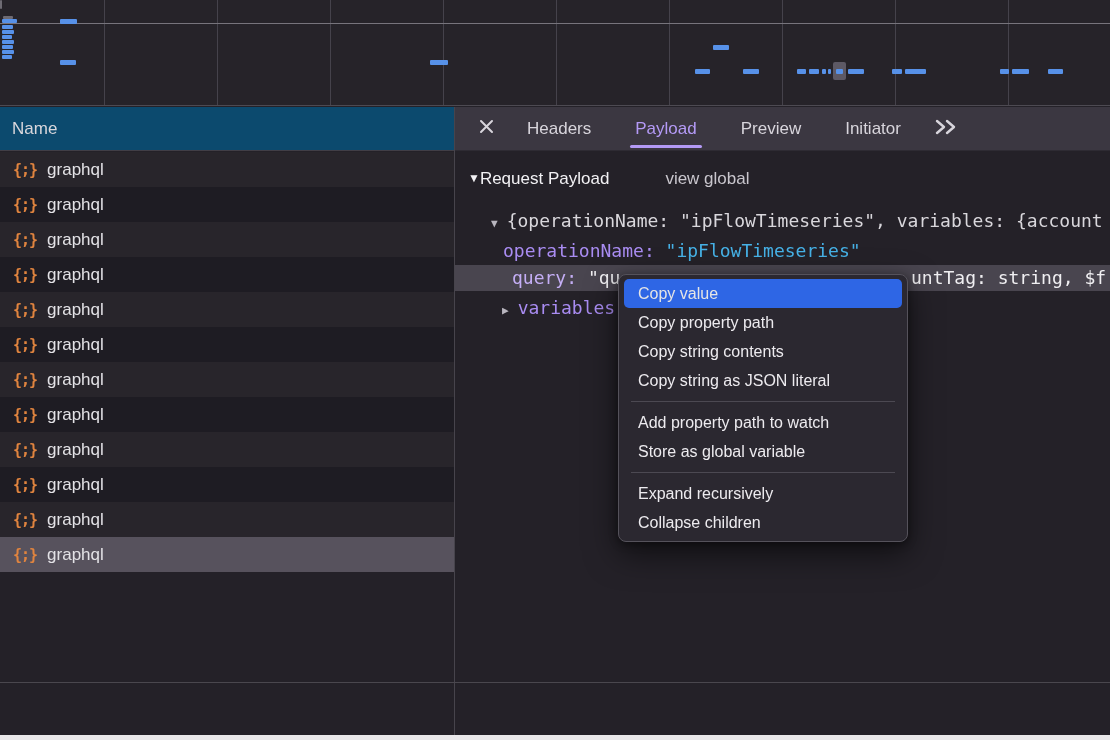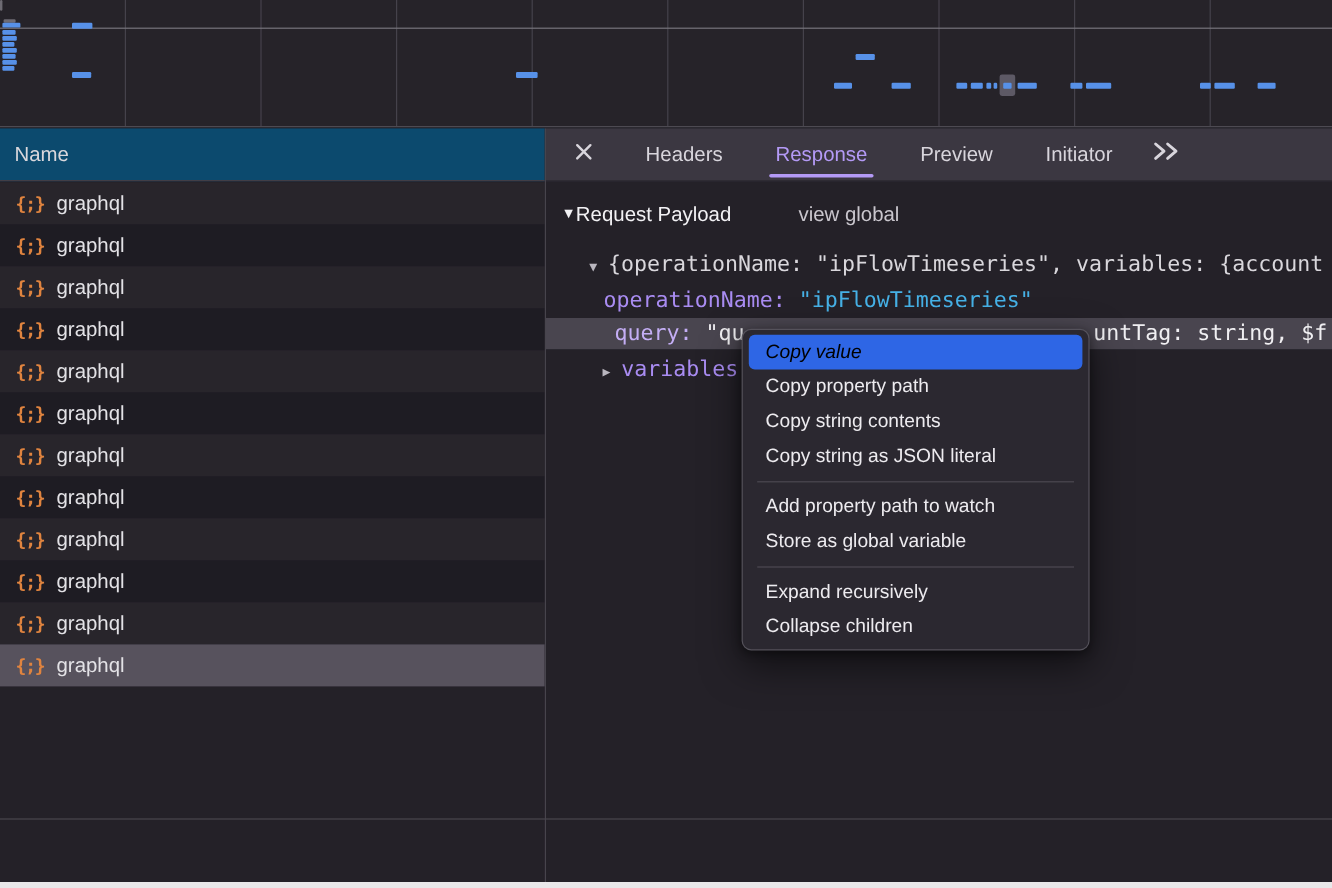--- a/index.html
+++ b/index.html
@@ -58,21 +58,21 @@
     border-left: 1px solid #47444c;
     background: #242128;
   }
 
   
   .tabbar {
     height: 44px; background: #3b3741; border-bottom: 1px solid #2e2b33;
     display: flex; align-items: center; padding-left: 16px;
   }
   .close-btn { width: 30px; height: 44px; display: flex; align-items: center; justify-content: center; cursor: pointer; }
-  .tabs { display: flex; gap: 34px; margin-left: 32px; height: 100%; align-items: center; }
+  .tabs { display: flex; gap: 34px; margin-left: 21px; height: 100%; align-items: center; }
   .tab {
     position: relative; height: 100%; display: flex; align-items: center;
     padding: 0 5px; font-size: 17px; color: #d8d5dc; cursor: pointer; white-space: nowrap;
   }
   .tab.active { color: var(--tab-active); }
   .tab.active::after {
     content: ""; position: absolute; left: 0; right: 0; bottom: 2px; height: 3px;
     background: var(--tab-active); border-radius: 2px;
   }
   .overflow-btn { margin-left: 28px; display: flex; align-items: center; cursor: pointer; }
@@ -103,21 +103,21 @@
   .context-menu {
     position: absolute; left: 618px; top: 274px; width: 290px;
     background: #2b2830; border: 1px solid #55525b; border-radius: 8px;
     box-shadow: 0 12px 32px rgba(0,0,0,.55), 0 2px 8px rgba(0,0,0,.4);
     padding: 4px 0; z-index: 50;
   }
   .menu-item {
     height: 29px; line-height: 29px; margin: 0 5px; padding: 0 14px;
     border-radius: 5px; font-size: 16px; color: #edebef; cursor: pointer; white-space: nowrap;
   }
-  .menu-item.highlighted { background: var(--selection-blue); color: #000000; font-style: italic; }
+  .menu-item.highlighted { background: var(--selection-blue); color: #e5e5e5; }
   .menu-sep { height: 1px; margin: 6px 12px; background: #4c4952; }
 </style>
 </head>
 <body>
 
 <div class="overview">
     <div class="gridline-v" style="left: 104px;"></div>
     <div class="gridline-v" style="left: 217px;"></div>
     <div class="gridline-v" style="left: 330px;"></div>
     <div class="gridline-v" style="left: 443px;"></div>
@@ -217,21 +217,21 @@
   <div class="tabbar">
     <div class="close-btn">
       <span>
         <svg width="15" height="15" viewBox="0 0 15 15">
             <path d="M2 2 L13 13 M13 2 L2 13" stroke="#d8d5dc" stroke-width="2" stroke-linecap="round" fill="none"></path>
           </svg>
       </span>
     </div>
     <div class="tabs">
         <div class="tab">Headers</div>
-        <div class="tab active">Response</div>
+        <div class="tab active">Payload</div>
         <div class="tab">Preview</div>
         <div class="tab">Initiator</div>
       </div>
     <div class="overflow-btn">
       <span>
         <svg width="24" height="16" viewBox="0 0 24 16">
             <path d="M3 2 L10 8 L3 14 M13 2 L20 8 L13 14" stroke="#d8d5dc" stroke-width="2.4" stroke-linecap="round" stroke-linejoin="round" fill="none"></path>
           </svg>
       </span>
     </div>

